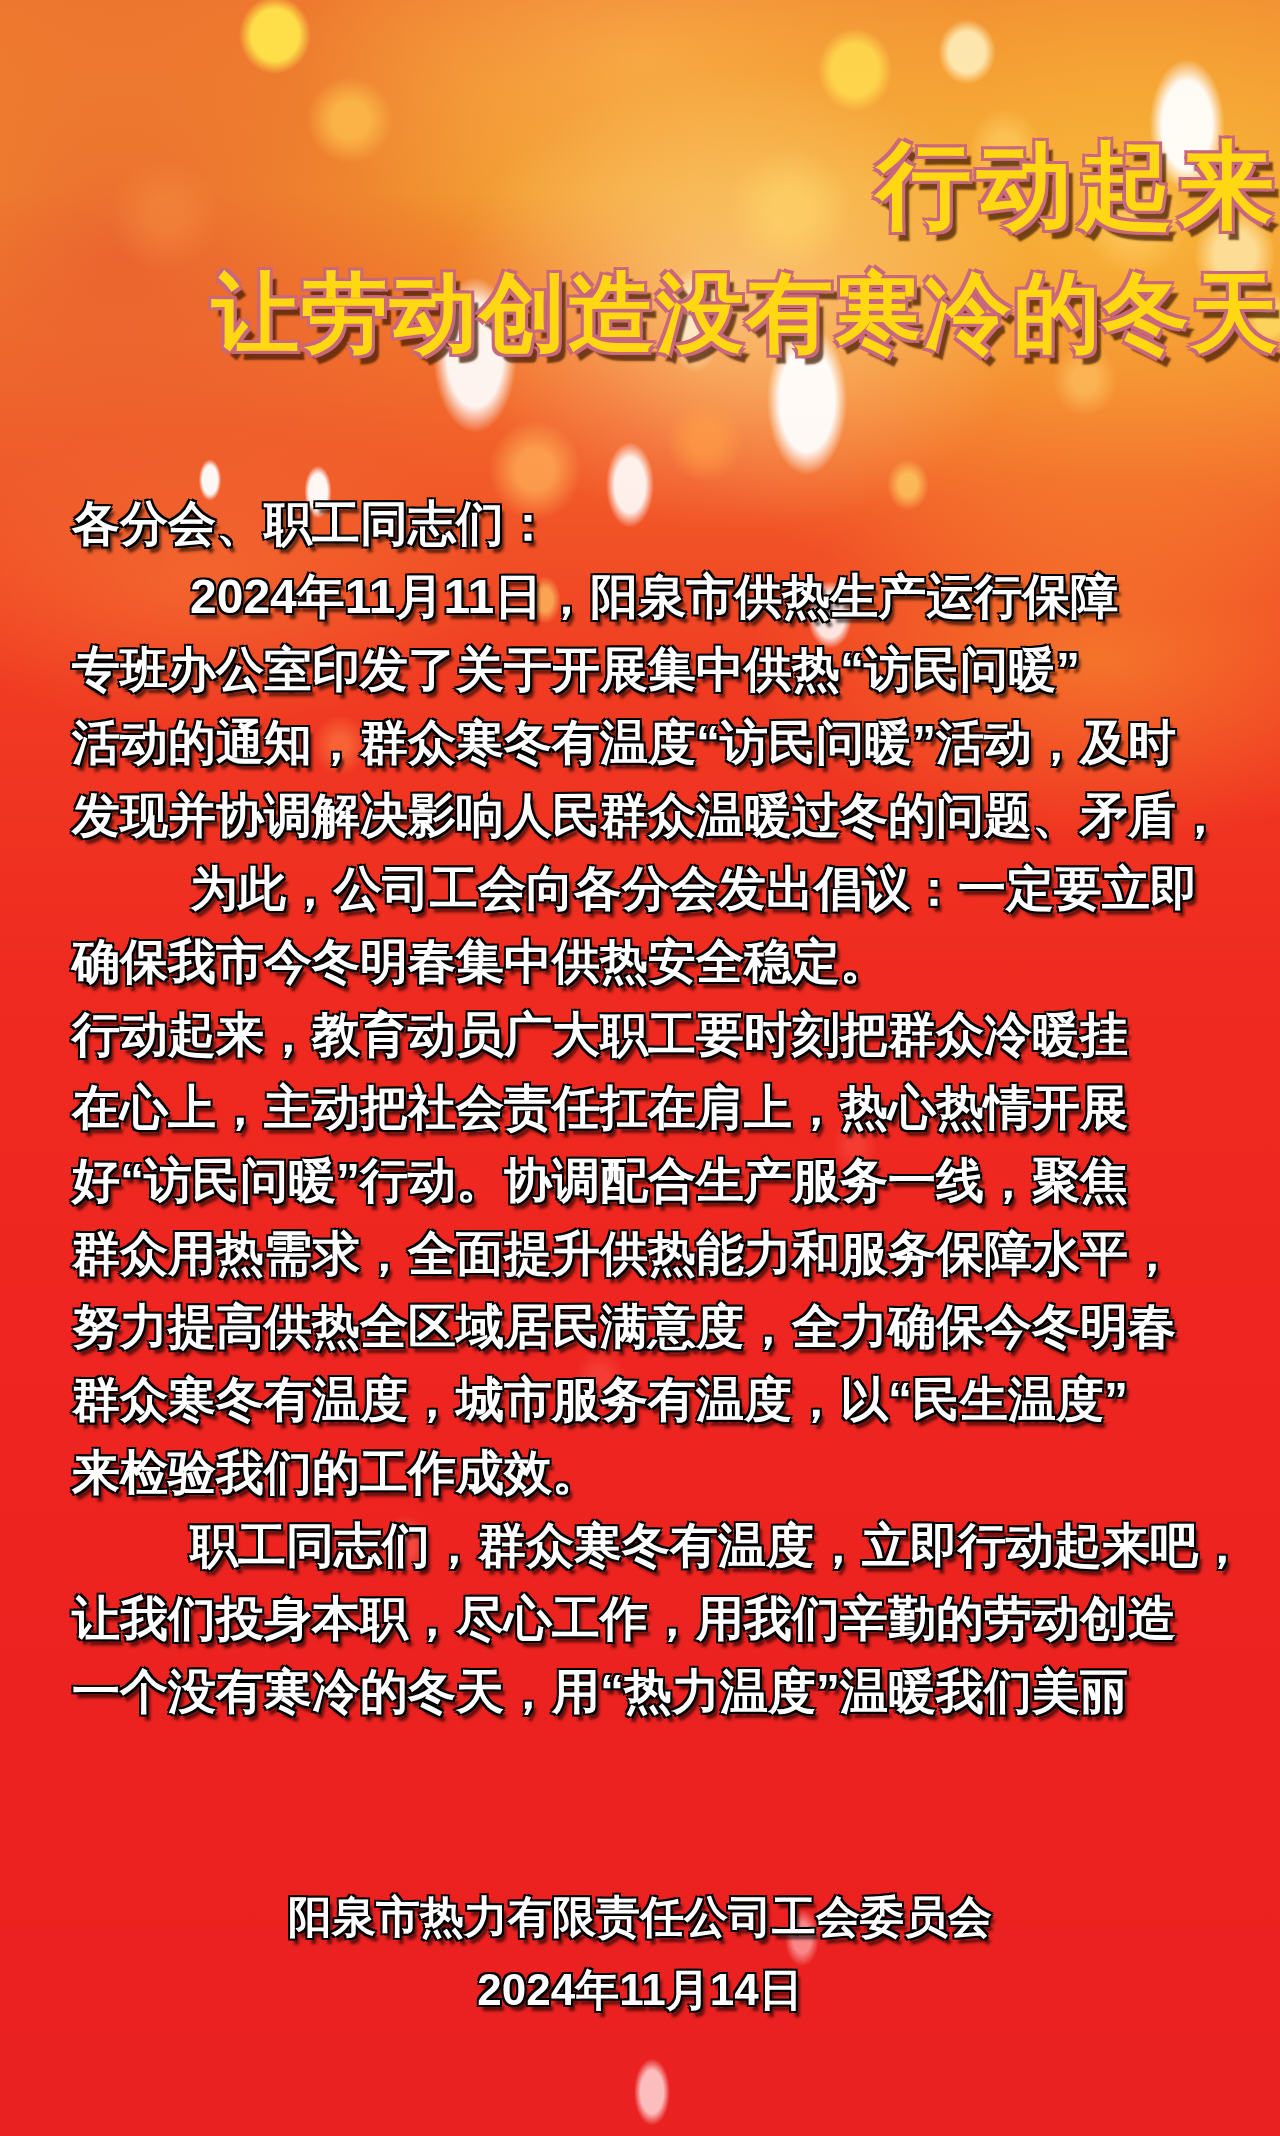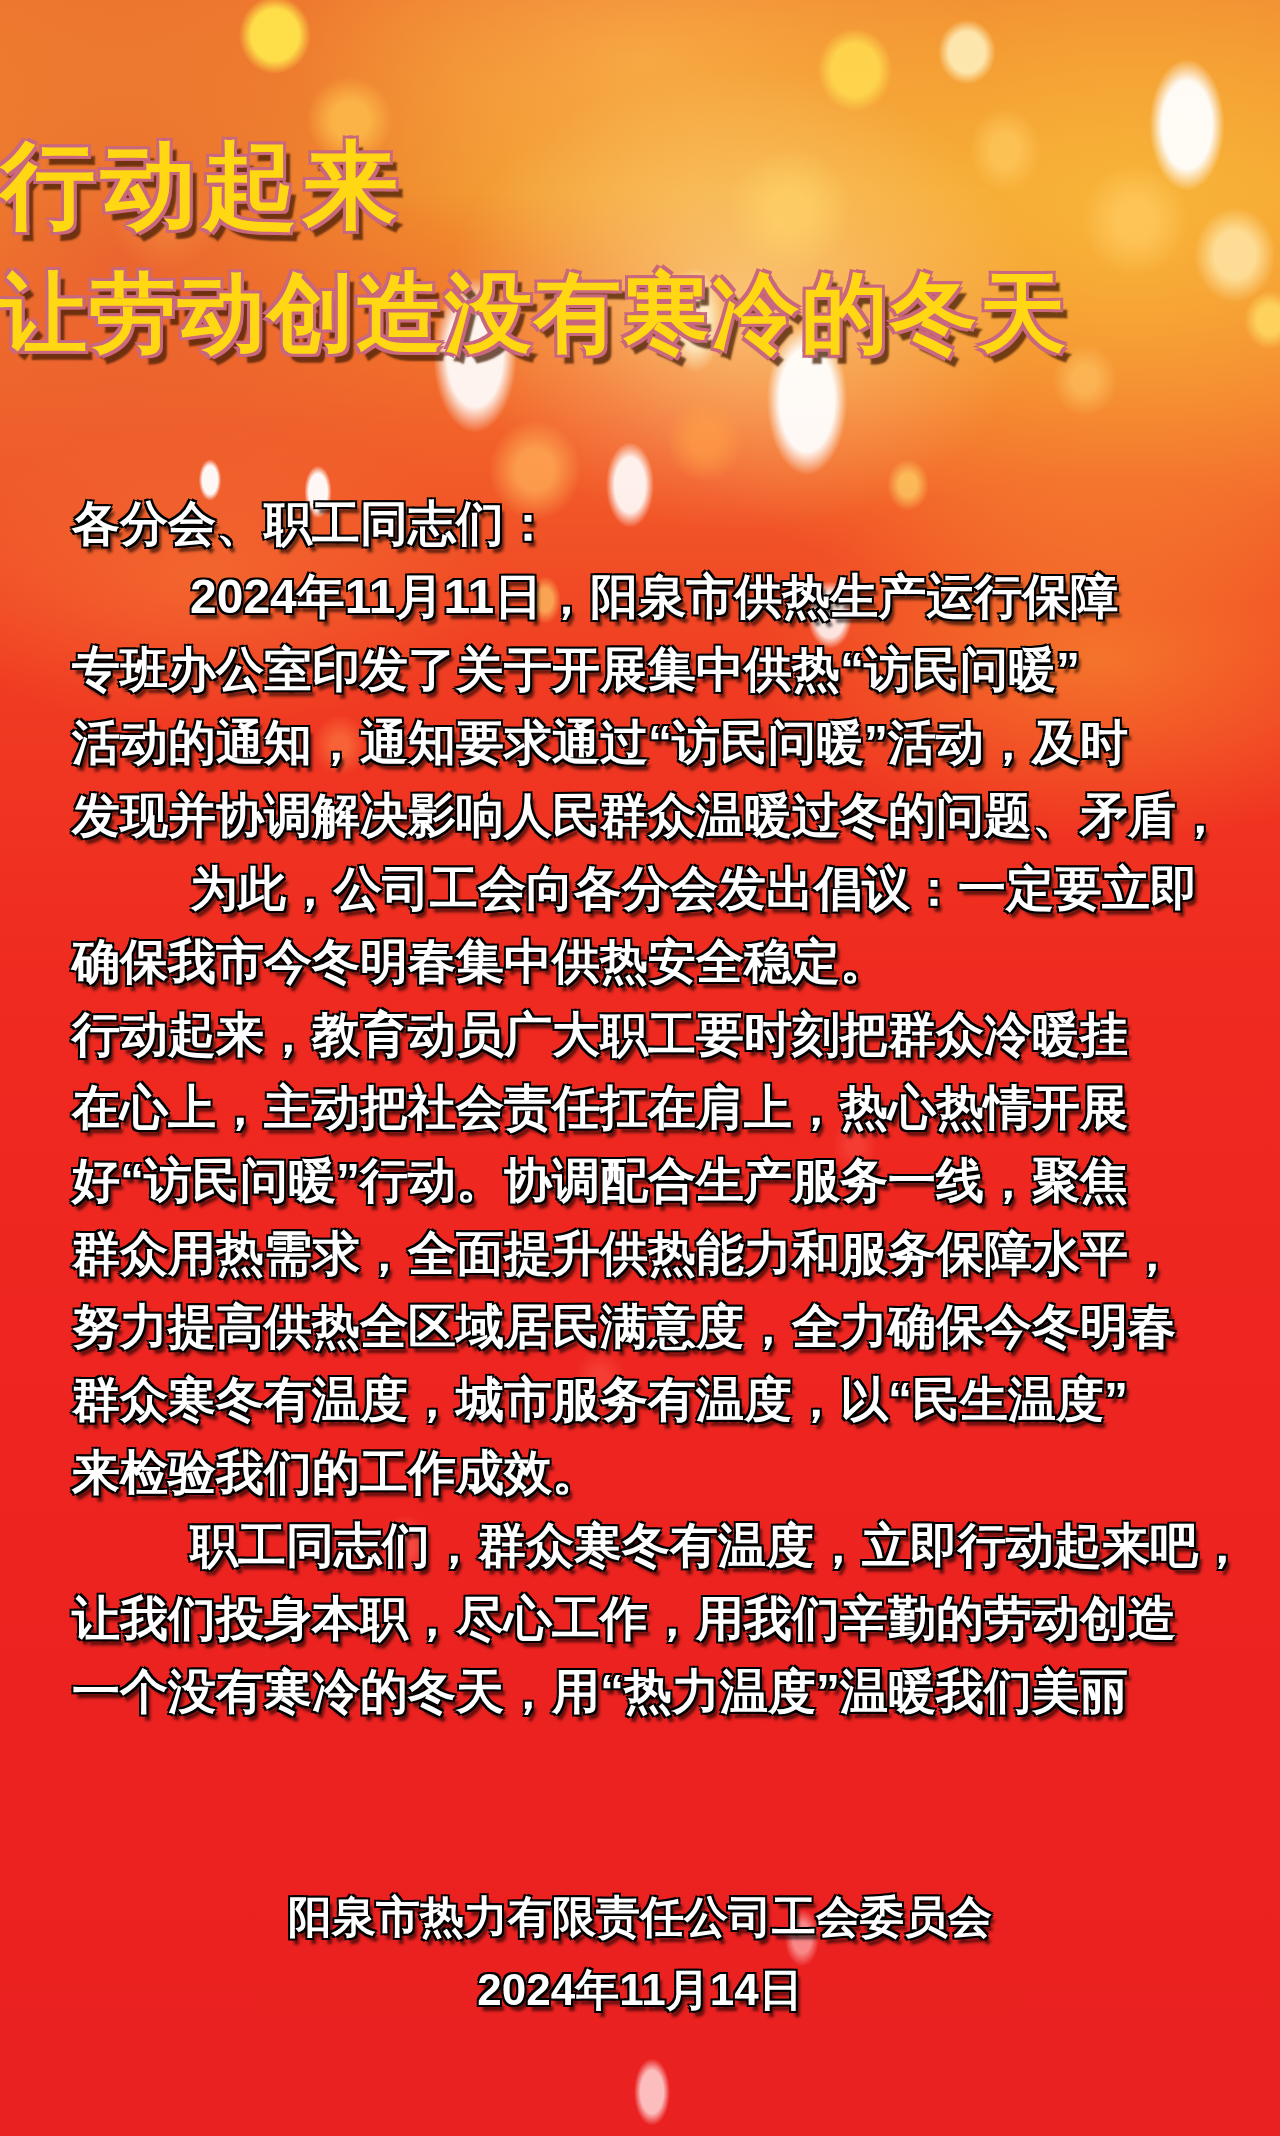--- a/index.html
+++ b/index.html
@@ -55,21 +55,21 @@
       radial-gradient(ellipse 42px 52px  at 600px 1380px, rgba(255,90,77,0.45) 20%, rgba(255,90,77,0) 62%),
       radial-gradient(ellipse 37px 47px  at 405px 1545px, rgba(255,107,94,0.50) 25%, rgba(255,107,94,0) 65%),
       radial-gradient(ellipse 23px 38px  at 802px 1938px, rgba(255,179,179,0.70) 40%, rgba(255,179,179,0) 75%),
       radial-gradient(ellipse 23px 43px  at 652px 2092px, rgba(255,217,217,0.85) 50%, rgba(255,217,217,0) 78%);
   }
   .title-block {
     position: absolute;
     top: 120px;
     left: 0;
     width: 100%;
-    text-align: left;
+    text-align: right;
     font-weight: 900;
     color: #ffd712;
     -webkit-text-stroke: 2.5px #c9677f;
     paint-order: stroke fill;
   }
   .title-line-1 {
     font-size: 95px;
     line-height: 130px;
     letter-spacing: 6px;
     text-shadow:
@@ -127,21 +127,21 @@
 
   <div class="title-block">
     <div class="title-line-1">行动起来</div>
     <div class="title-line-2">让劳动创造没有寒冷的冬天</div>
   </div>
 
   <div class="body-text">
     <div class="body-line">各分会、职工同志们：</div>
     <div class="body-line indent">2024年11月11日，阳泉市供热生产运行保障</div>
     <div class="body-line">专班办公室印发了关于开展集中供热“访民问暖”</div>
-    <div class="body-line">活动的通知，通知要求通过“访民问暖”活动，及时</div>
+    <div class="body-line">活动的通知，群众寒冬有温度“访民问暖”活动，及时</div>
     <div class="body-line">发现并协调解决影响人民群众温暖过冬的问题、矛盾，</div>
     <div class="body-line indent">为此，公司工会向各分会发出倡议：一定要立即</div>
     <div class="body-line">确保我市今冬明春集中供热安全稳定。</div>
     <div class="body-line">行动起来，教育动员广大职工要时刻把群众冷暖挂</div>
     <div class="body-line">在心上，主动把社会责任扛在肩上，热心热情开展</div>
     <div class="body-line">好“访民问暖”行动。协调配合生产服务一线，聚焦</div>
     <div class="body-line">群众用热需求，全面提升供热能力和服务保障水平，</div>
     <div class="body-line">努力提高供热全区域居民满意度，全力确保今冬明春</div>
     <div class="body-line">群众寒冬有温度，城市服务有温度，以“民生温度”</div>
     <div class="body-line">来检验我们的工作成效。</div>

